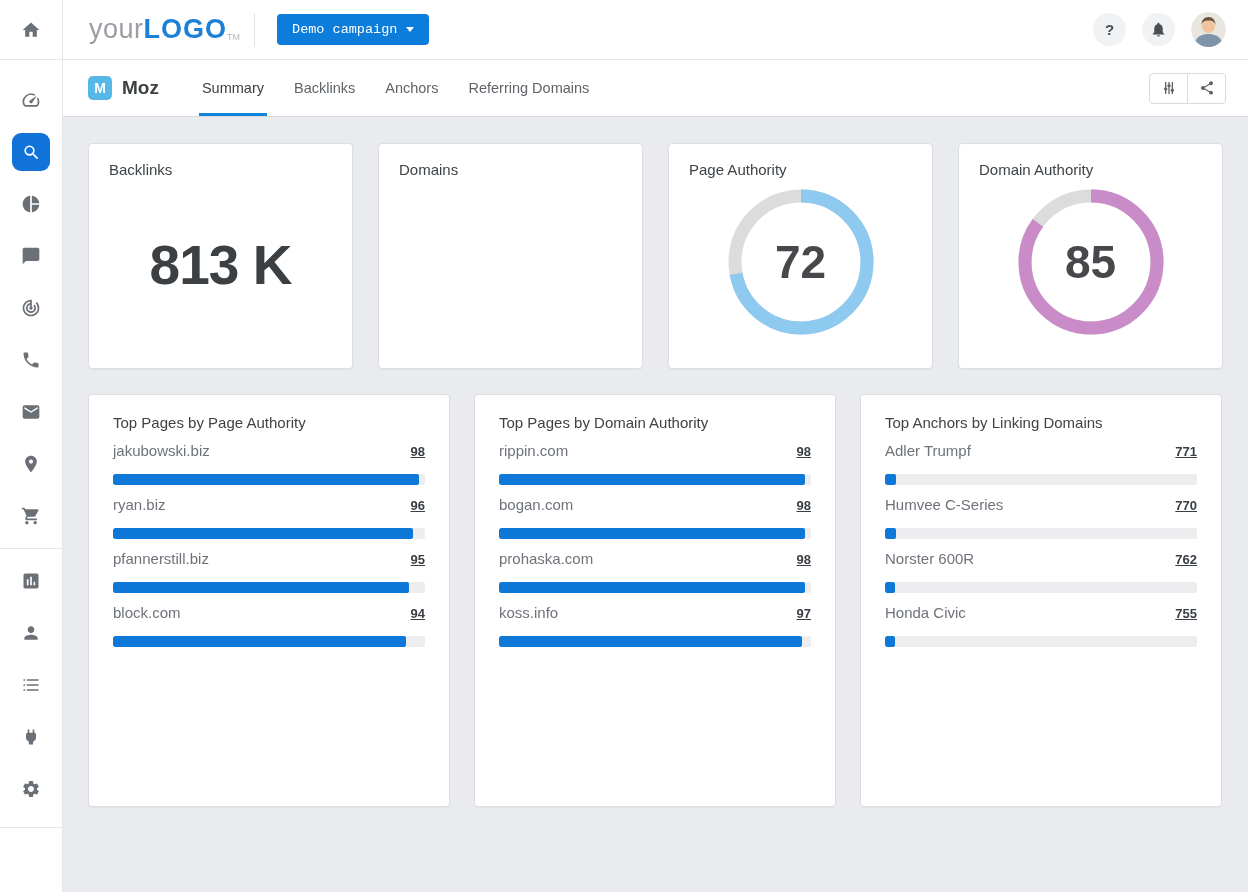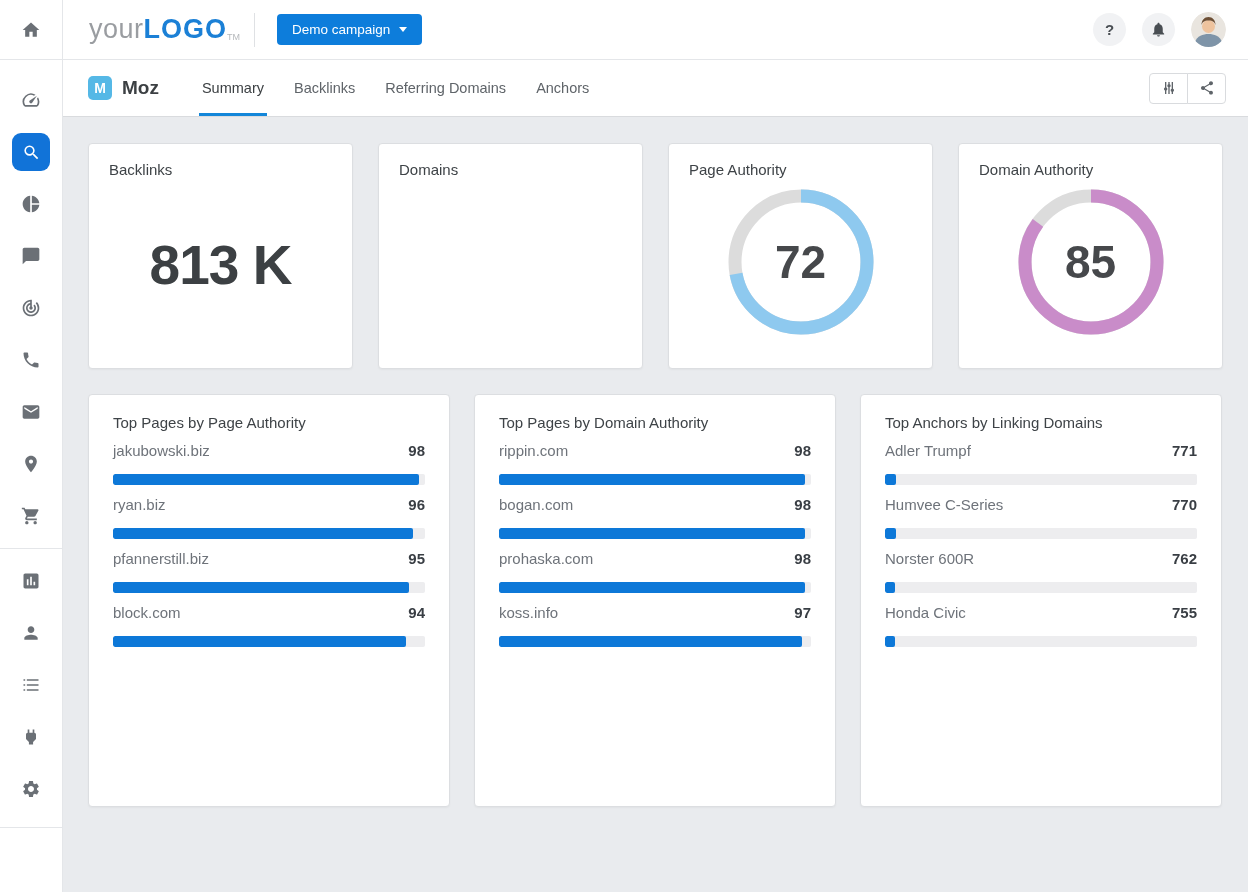--- a/index.html
+++ b/index.html
@@ -11,21 +11,21 @@
   .home-cell { grid-column:1; grid-row:1; display:flex; align-items:center; justify-content:center;
                border-bottom:1px solid #e4e6e9; border-right:1px solid #e4e6e9; background:#fff; }
   .header { grid-column:2; grid-row:1; display:flex; align-items:center; background:#fff;
             border-bottom:1px solid #e4e6e9; padding:0 22px; }
   .logo { display:flex; align-items:flex-start; margin-left:4px; }
   .logo .lg-prefix { font-size:27px; color:#9a9da1; letter-spacing:.5px; }
   .logo .lg-bold { font-size:27px; font-weight:bold; color:#1b80d6; letter-spacing:1px; }
   .logo .lg-tm { font-size:9px; color:#b5b8bb; margin-top:18px; }
   .v-divider { width:1px; height:34px; background:#dfe1e4; margin:0 22px 0 14px; }
   .campaign-btn { display:flex; align-items:center; gap:9px; background:#0d7ddb; color:#fff; border:none;
-                  border-radius:4px; padding:8px 15px; font-size:13.5px; font-family:Liberation Sans, sans-serif; cursor:pointer; }
+                  border-radius:4px; padding:8px 15px; font-size:13.5px; font-family:Liberation Mono, monospace; cursor:pointer; }
   .caret-down { width:0; height:0; border-left:4.5px solid transparent; border-right:4.5px solid transparent;
                 border-top:5px solid #fff; }
   .header-right { margin-left:auto; display:flex; align-items:center; gap:16px; }
   .round-btn { width:33px; height:33px; border-radius:50%; background:#f1f2f4; border:none; display:flex;
                align-items:center; justify-content:center; font-size:15px; font-weight:bold; color:#494e53;
                font-family:inherit; cursor:pointer; }
   .avatar { width:35px; height:35px; border-radius:50%; overflow:hidden; display:block; cursor:pointer; }
 
   
   .sidebar { grid-column:1; grid-row:2 / 4; background:#fff; border-right:1px solid #e4e6e9;
@@ -68,21 +68,21 @@
   .donut-wrap svg { width:160px; height:160px; }
   .donut-value { position:absolute; inset:0; display:flex; align-items:center; justify-content:center;
                  font-size:46px; font-weight:bold; color:#46484b; }
 
   .lists-row { display:flex; gap:24px; margin-top:25px; }
   .list-card { width:362px; height:413px; padding:19px 24px; }
   .list-rows { margin-top:9px; }
   .list-row { margin-top:11px; }
   .list-row-head { display:flex; justify-content:space-between; align-items:baseline; }
   .list-label { font-size:15px; color:#6e737a; }
-  .list-value { font-size:15px; font-weight:bold; color:#393e44; }
+  .list-value { font-size:13px; font-weight:bold; color:#393e44;text-decoration:underline; }
   .bar-track { margin-top:15px; height:11px; background:#ededef; border-radius:2px; overflow:hidden; }
   .bar-fill { height:100%; background:#0d78d8; border-radius:2px; }
 </style>
 </head>
 <body>
 
 <div class="app">
 
   <div class="home-cell">
     <svg viewBox="0 0 24 24" width="20" height="20" fill="#6b7076">
@@ -204,24 +204,24 @@
       <span class="moz-name">Moz</span>
     </div>
     <div class="tabs">
       <div class="tab active">
           <span>Summary</span>
         </div>
       <div class="tab">
           <span>Backlinks</span>
         </div>
       <div class="tab">
+          <span>Anchors</span>
+        </div>
+      <div class="tab">
           <span>Referring Domains</span>
-        </div>
-      <div class="tab">
-          <span>Anchors</span>
         </div>
     </div>
     <div class="toolbar-right">
       <button class="tool-btn">
         <svg viewBox="0 0 24 24">
             <path d="M6 3v8.2a2.5 2.5 0 0 0 0 4.6V21h2v-5.2a2.5 2.5 0 0 0 0-4.6V3H6zm5 0v3.2a2.5 2.5 0 0 0 0 4.6V21h2V10.8a2.5 2.5 0 0 0 0-4.6V3h-2zm5 0v10.2a2.5 2.5 0 0 0 0 4.6V21h2v-3.2a2.5 2.5 0 0 0 0-4.6V3h-2z"></path>
           </svg>
       </button>
       <button class="tool-btn">
         <svg viewBox="0 0 24 24">

